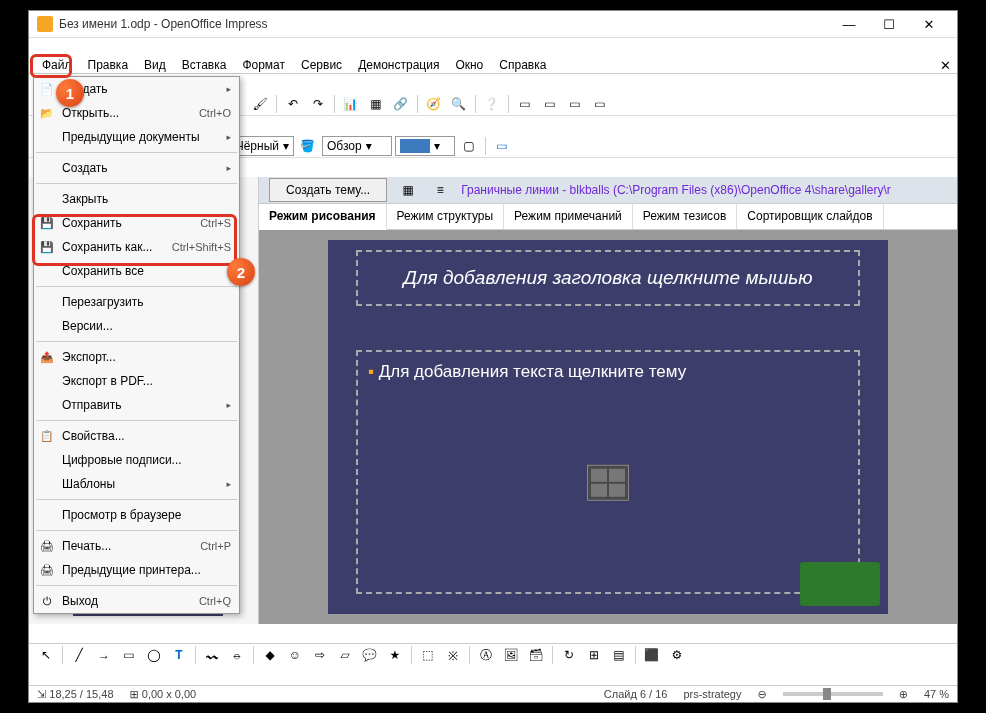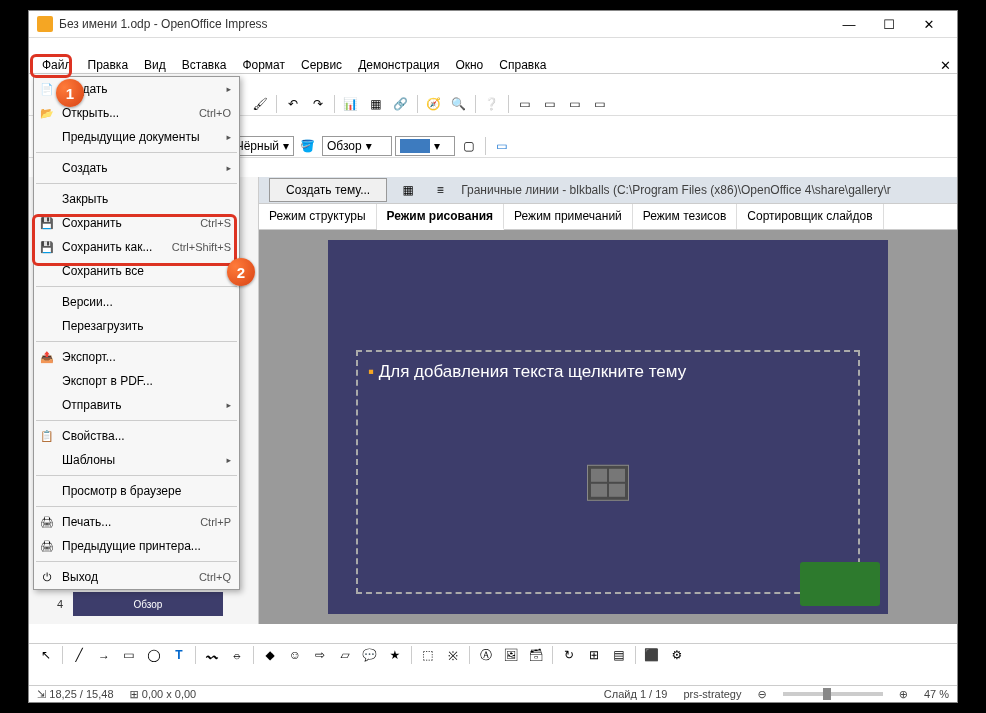--- a/index.html
+++ b/index.html
@@ -17,21 +17,21 @@
 .tb-btn { width: 22px; height: 22px; display: flex; align-items: center; justify-content: center; font-size: 12px; cursor: pointer; border-radius: 2px; }
 .tb-sep { width: 1px; height: 18px; background: #ccc; margin: 0 2px; }
 .tb-input { height: 20px; border: 1px solid #999; font-size: 11px; padding: 0 4px; }
 .tb-combo { height: 20px; border: 1px solid #999; font-size: 12px; display: flex; align-items: center; padding: 0 4px; gap: 4px; }
 .tb-swatch { width: 30px; height: 14px; background: #000; border: 1px solid #888; }
 .main-area { flex: 1; display: flex; position: relative; }
 .left-panel { width: 230px; background: #f5f5f5; border-right: 1px solid #ccc; position: relative; }
 .right-area { flex: 1; display: flex; flex-direction: column; }
 .theme-bar { height: 27px; display: flex; align-items: center; padding: 0 10px; gap: 10px; border-bottom: 1px solid #ccc; background: #dde3ea; }
 .theme-btn { padding: 4px 16px; border: 1px solid #999; background: #f0f0f0; font-size: 12px; cursor: pointer; }
-.theme-path { flex: 1; font-size: 12px; color: #404040; white-space: nowrap; overflow: hidden; }
+.theme-path { flex: 1; font-size: 12px; color: #6d28d9; white-space: nowrap; overflow: hidden; }
 .view-tabs { height: 26px; display: flex; border-bottom: 1px solid #ccc; background: #fff; }
 .vtab { padding: 5px 10px; font-size: 12px; cursor: pointer; border-right: 1px solid #ddd; }
 .vtab.active { font-weight: bold; background: #fff; border-bottom: 2px solid #fff; margin-bottom: -1px; }
 .canvas-wrap { flex: 1; background: #9a9a9a; display: flex; align-items: flex-start; justify-content: center; padding: 10px; overflow: hidden; position: relative; }
 .slide { width: 560px; height: 374px; background: #3d3d6b; position: relative; }
 .slide-title { position: absolute; top: 10px; left: 28px; right: 28px; height: 56px; border: 2px dashed #aaa; display: flex; align-items: center; justify-content: center; font-size: 19px; font-style: italic; color: #fff; text-align: center; }
 .slide-body { position: absolute; top: 110px; left: 28px; right: 28px; bottom: 20px; border: 2px dashed #aaa; padding: 10px; color: #fff; font-size: 17px; }
 .slide-body .bullet::before { content: "▪ "; color: #f5a623; }
 .slide-iconbox { position: absolute; top: 50%; left: 50%; transform: translate(-50%,-20%); width: 42px; height: 36px; background: #4a4a4a; border: 1px solid #888; display: grid; grid-template-columns: 1fr 1fr; grid-template-rows: 1fr 1fr; gap: 2px; padding: 3px; }
 .slide-iconbox div { background: #777; }
@@ -138,28 +138,29 @@
         </div>
     </div>
     <div class="right-area">
       <div class="theme-bar">
         <button class="theme-btn">Создать тему...</button>
         <div class="tb-btn">▦</div>
         <div class="tb-btn">≡</div>
         <div class="theme-path">Граничные линии - blkballs (C:\Program Files (x86)\OpenOffice 4\share\gallery\r</div>
       </div>
       <div class="view-tabs">
+        <div class="vtab active">Режим рисования</div>
         <div class="vtab">Режим структуры</div>
-        <div class="vtab active">Режим рисования</div>
         <div class="vtab">Режим примечаний</div>
         <div class="vtab">Режим тезисов</div>
         <div class="vtab">Сортировщик слайдов</div>
       </div>
       <div class="canvas-wrap">
         <div class="slide">
+          <div class="slide-title">Для добавления заголовка щелкните мышью</div>
           <div class="slide-body">
             <div class="bullet">Для добавления текста щелкните тему</div>
             <div class="slide-iconbox">
                 <div></div>
                 <div></div>
                 <div></div>
                 <div></div>
               </div>
           </div>
           <div class="slide-clip"></div>
@@ -199,21 +200,21 @@
     <div class="tb-btn">▤</div>
     <div class="tb-sep"></div>
     <div class="tb-btn">⬛</div>
     <div class="tb-btn">⚙</div>
   </div>
 
   <div class="statusbar">
     <span>⇲ <span>18,25 / 15,48</span></span>
     <span>⊞ <span>0,00 x 0,00</span></span>
     <span class="grow"></span>
-    <span>Слайд 1 / 19</span>
+    <span>Слайд 6 / 16</span>
     <span>prs-strategy</span>
     <span>⊖</span>
     <div class="zoom-slider">
         <div class="thumb"></div>
       </div>
     <span>⊕</span>
     <span>47 %</span>
   </div>
 </div>
 
@@ -249,41 +250,44 @@
   <div class="dd-item">
       <span class="icon">💾</span>
       <span class="label">Сохранить как...</span>
       <span class="shortcut">Ctrl+Shift+S</span>
     </div>
   <div class="dd-item">
       <span class="label">Сохранить все</span>
     </div>
   <div class="dd-sep"></div>
   <div class="dd-item">
+      <span class="label">Перезагрузить</span>
+    </div>
+  <div class="dd-item">
       <span class="label">Версии...</span>
-    </div>
-  <div class="dd-item">
-      <span class="label">Перезагрузить</span>
     </div>
   <div class="dd-sep"></div>
   <div class="dd-item">
       <span class="icon">📤</span>
       <span class="label">Экспорт...</span>
     </div>
   <div class="dd-item">
       <span class="label">Экспорт в PDF...</span>
     </div>
   <div class="dd-item">
       <span class="label">Отправить</span>
       <span class="arrow">▸</span>
     </div>
   <div class="dd-sep"></div>
   <div class="dd-item">
       <span class="icon">📋</span>
       <span class="label">Свойства...</span>
+    </div>
+  <div class="dd-item">
+      <span class="label">Цифровые подписи...</span>
     </div>
   <div class="dd-item">
       <span class="label">Шаблоны</span>
       <span class="arrow">▸</span>
     </div>
   <div class="dd-sep"></div>
   <div class="dd-item">
       <span class="label">Просмотр в браузере</span>
     </div>
   <div class="dd-sep"></div>

